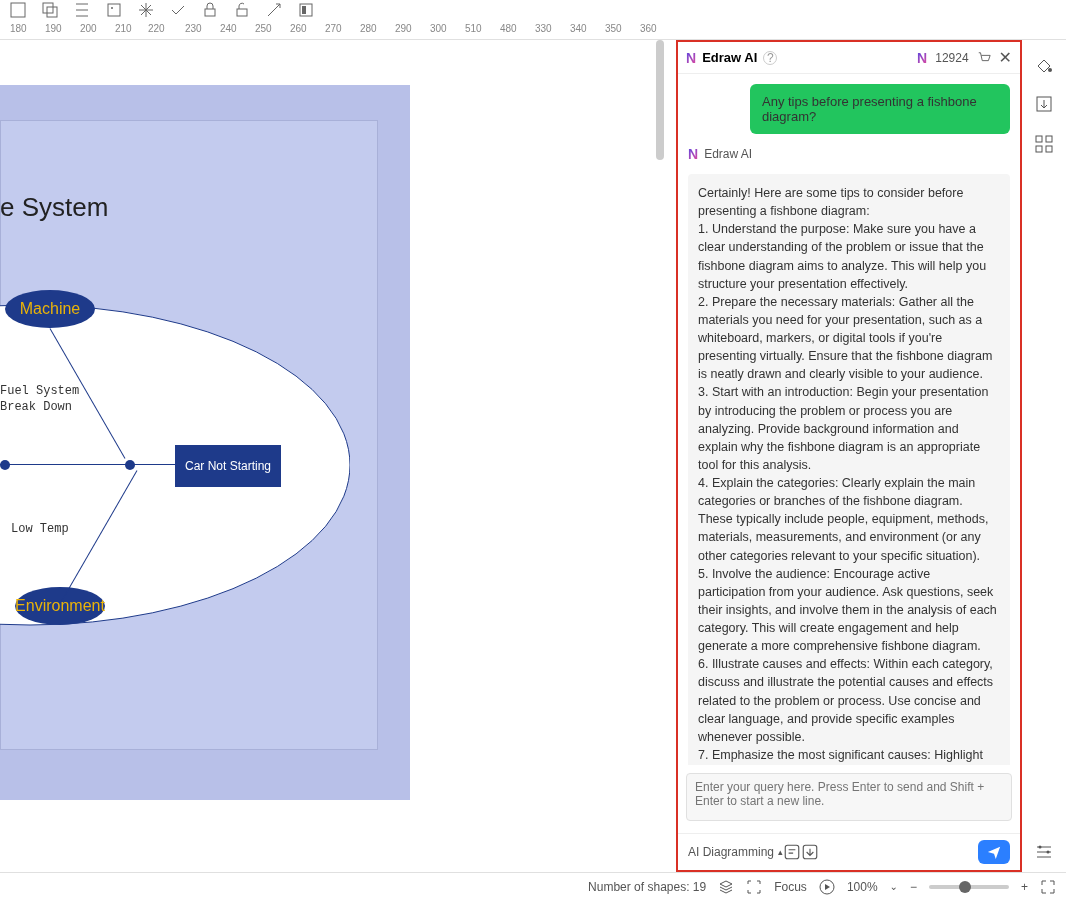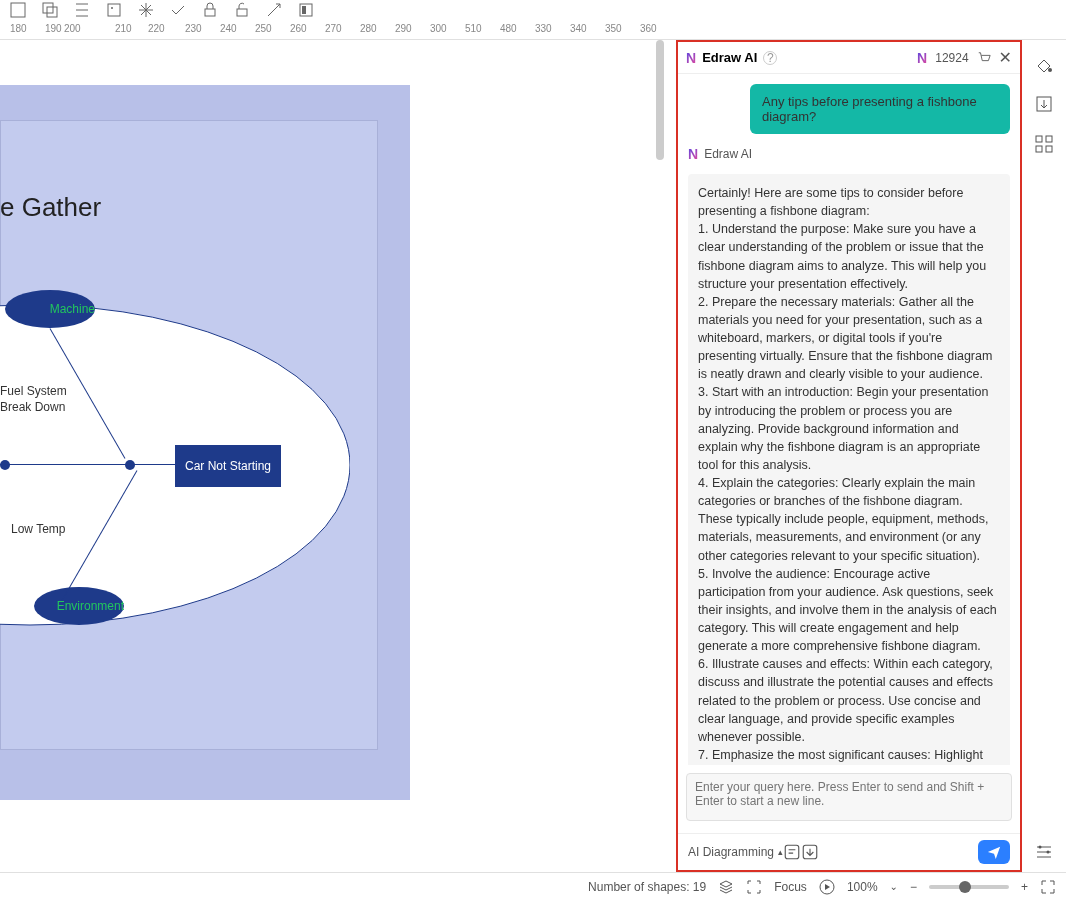--- a/index.html
+++ b/index.html
@@ -6,35 +6,35 @@
 body { width: 1066px; height: 901px; overflow: hidden; background: #fff; position: relative; }
 .toolbar { height: 20px; display: flex; align-items: center; gap: 16px; padding: 0 10px; }
 .toolbar .icon { width: 16px; height: 16px; color: #666; }
 .ruler { height: 20px; background: #fff; border-bottom: 1px solid #e0e0e0; position: relative; overflow: hidden; font-size: 10px; color: #888; }
 .ruler span { position: absolute; top: 3px; }
 .main-row { display: flex; height: 832px; }
 .canvas-area { flex: 1; background: #fff; position: relative; overflow: hidden; }
 .diagram-bg { position: absolute; left: 0; top: 45px; width: 410px; height: 715px; background: #b8c0e8; }
 .diagram-inner { position: absolute; left: 0; top: 80px; width: 378px; height: 630px; background: #c3cbee; border: 1px solid #a8b0d8; }
 .diagram-title { position: absolute; left: 0; top: 152px; font-size: 26px; color: #222; }
-.node { position: absolute; background: #1e3a8a; color: #22c55e; font-size: 12px; border-radius: 50%; display: flex; align-items: center; justify-content: flex-end; }
+.node { position: absolute; background: #1e3a8a; color: #eab308; font-size: 16px; border-radius: 50%; display: flex; align-items: center; justify-content: center; }
 .node-ellipse { width: 90px; height: 38px; }
 .dot { position: absolute; width: 10px; height: 10px; background: #1e3a8a; border-radius: 50%; }
 .line { position: absolute; background: #1e3a8a; height: 1px; }
 .effect-box { position: absolute; background: #1e3a8a; color: #fff; font-size: 12px; padding: 14px 10px; }
-.canvas-label { position: absolute; font-size: 12px; color: #333; }
+.canvas-label { position: absolute; font-size: 12px; color: #333; font-family: Liberation Mono, monospace; }
 .scrollbar-v { position: absolute; right: 4px; top: 0; width: 10px; height: 832px; }
 .scrollbar-thumb { position: absolute; right: 0; top: 0; width: 8px; height: 120px; background: #ccc; border-radius: 4px; }
 .ai-panel { width: 346px; border-left: 2px solid #d93025; border-right: 2px solid #d93025; border-top: 2px solid #d93025; border-bottom: 2px solid #d93025; display: flex; flex-direction: column; background: #fff; margin-left: 8px; }
 .ai-header { height: 32px; display: flex; align-items: center; padding: 0 8px; gap: 6px; border-bottom: 1px solid #eee; }
 .ai-logo-mark { font-weight: bold; font-size: 14px; background: linear-gradient(135deg,#4f46e5,#ec4899); -webkit-background-clip: text; color: transparent; }
 .ai-title { font-weight: 600; font-size: 13px; }
 .ai-header-right { margin-left: auto; display: flex; align-items: center; gap: 8px; font-size: 12px; color: #555; }
 .ai-body { flex: 1; overflow: auto; padding: 10px; display: flex; flex-direction: column; gap: 12px; }
-.user-bubble { align-self: flex-end; background: #14b8a6; padding: 10px 12px; border-radius: 6px; font-size: 13px; color: #333; max-width: 260px; }
+.user-bubble { align-self: flex-end; background: #22c55e; padding: 10px 12px; border-radius: 6px; font-size: 13px; color: #333; max-width: 260px; }
 .ai-name { display: flex; align-items: center; gap: 6px; font-size: 12px; color: #555; }
 .ai-response { background: #f5f5f5; padding: 10px; font-size: 12.5px; line-height: 1.45; color: #333; border-radius: 4px; white-space: pre-wrap; }
 .ai-input-area { padding: 8px; }
 .ai-textarea { width: 100%; height: 48px; border: 1px solid #e0e0e0; border-radius: 4px; padding: 6px 8px; font-size: 12px; color: #999; resize: none; background: #f7f7f7; }
 .ai-bottom { display: flex; align-items: center; padding: 6px 10px; border-top: 1px solid #eee; }
 .ai-mode { font-size: 12px; color: #555; display: flex; align-items: center; gap: 4px; }
 .send-btn { margin-left: auto; width: 32px; height: 24px; background: #2b7fff; border-radius: 6px; display: flex; align-items: center; justify-content: center; color: #fff; }
 .right-rail { width: 44px; display: flex; flex-direction: column; align-items: center; gap: 20px; padding-top: 14px; }
 .right-rail .icon { width: 20px; height: 20px; color: #555; }
 .statusbar { height: 28px; border-top: 1px solid #e0e0e0; display: flex; align-items: center; padding: 0 10px; font-size: 12px; color: #555; gap: 12px; }
@@ -100,21 +100,21 @@
       <svg viewBox="0 0 16 16">
         <rect x="2" y="2" width="12" height="12" fill="none" stroke="currentColor"></rect>
         <rect x="4" y="4" width="4" height="8" fill="currentColor"></rect>
       </svg>
     </span>
 </div>
 
 <div class="ruler">
   <span style="left:10px">180</span>
   <span style="left:45px">190</span>
-  <span style="left:64px">200</span>
+  <span style="left:80px">200</span>
   <span style="left:115px">210</span>
   <span style="left:148px">220</span>
   <span style="left:185px">230</span>
   <span style="left:220px">240</span>
   <span style="left:255px">250</span>
   <span style="left:290px">260</span>
   <span style="left:325px">270</span>
   <span style="left:360px">280</span>
   <span style="left:395px">290</span>
   <span style="left:430px">300</span>
@@ -123,30 +123,30 @@
   <span style="left:535px">330</span>
   <span style="left:570px">340</span>
   <span style="left:605px">350</span>
   <span style="left:640px">360</span>
 </div>
 
 <div class="main-row">
   <div class="canvas-area">
     <div class="diagram-bg"></div>
     <div class="diagram-inner"></div>
-    <div class="diagram-title">e Gather</div>
+    <div class="diagram-title">e System</div>
 
     <svg style="position:absolute;left:0;top:260px" width="350" height="350">
       <ellipse cx="30" cy="165" rx="320" ry="160" fill="#fff" stroke="#1e3a8a" stroke-width="1"></ellipse>
     </svg>
 
     <div class="node node-ellipse" style="left:5px;top:250px">
         <span>Machine</span>
       </div>
-    <div class="node node-ellipse" style="left:34px;top:547px">
+    <div class="node node-ellipse" style="left:15px;top:547px">
         <span>Environment</span>
       </div>
     <div class="effect-box" style="left:175px;top:405px"><span>Car Not Starting</span></div>
 
     <div class="canvas-label" style="left:0;top:344px">Fuel System</div>
     <div class="canvas-label" style="left:0;top:360px">Break Down</div>
     <div class="canvas-label" style="left:11px;top:482px">Low Temp</div>
 
     <div class="dot" style="left:0;top:420px"></div>
     <div class="dot" style="left:125px;top:420px"></div>

